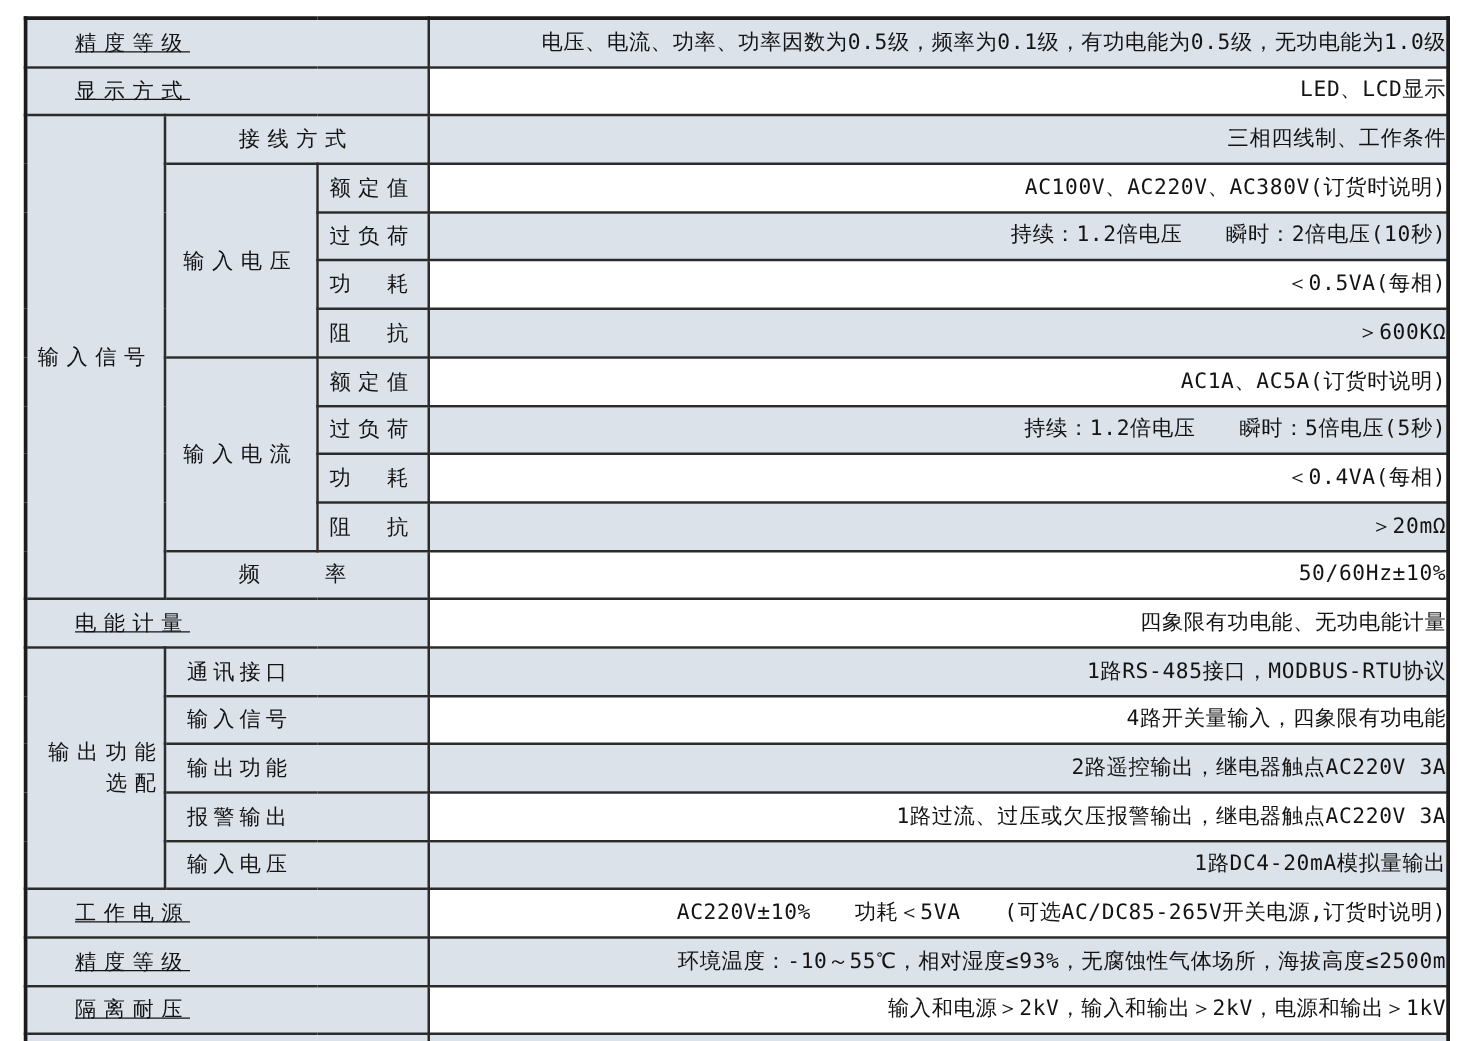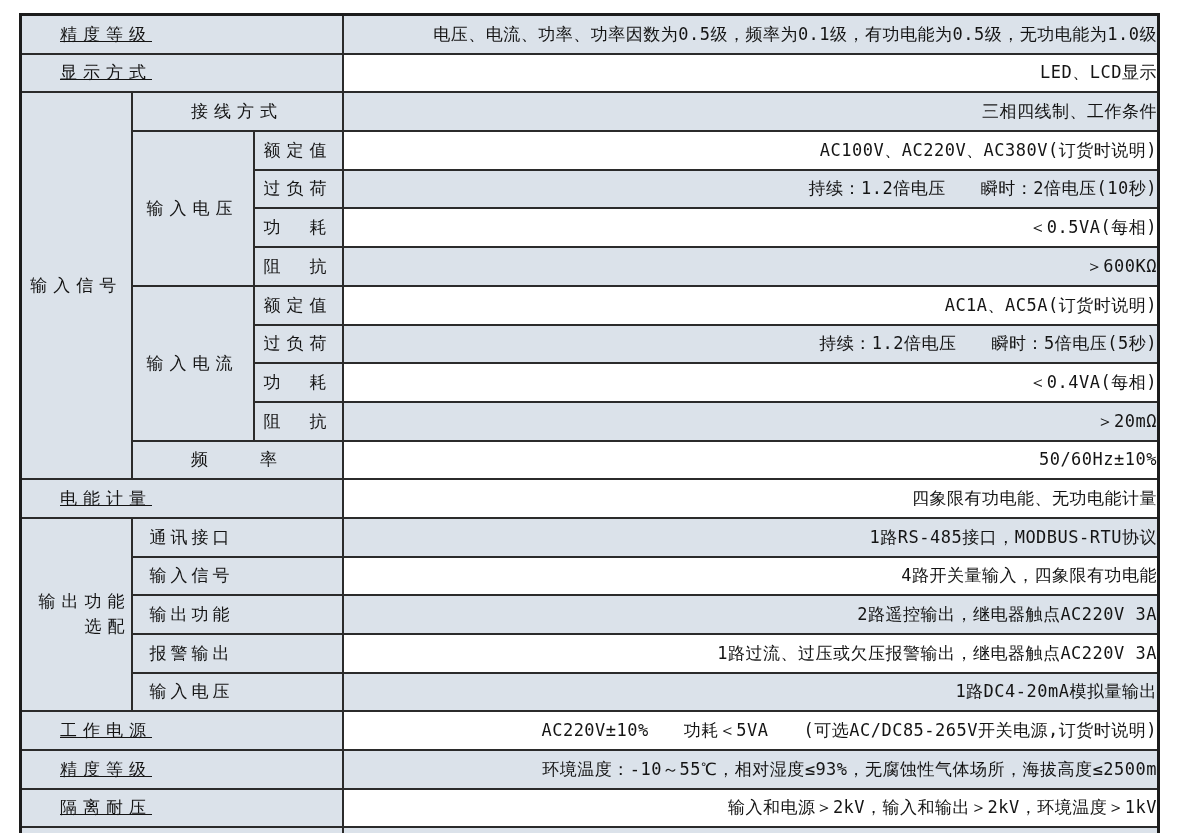--- a/index.html
+++ b/index.html
@@ -162,21 +162,21 @@
         <td class="val">AC220V±10%　　功耗＜5VA　　(可选AC/DC85-265V开关电源,订货时说明)</td>
       </tr>
 
       <tr>
         <td class="lbl pad" colspan="3">精度等级</td>
         <td class="val shaded">环境温度：-10～55℃，相对湿度≤93%，无腐蚀性气体场所，海拔高度≤2500m</td>
       </tr>
 
       <tr>
         <td class="lbl pad" colspan="3">隔离耐压</td>
-        <td class="val">输入和电源＞2kV，输入和输出＞2kV，环境温度＞1kV</td>
+        <td class="val">输入和电源＞2kV，输入和输出＞2kV，电源和输出＞1kV</td>
       </tr>
 
       <tr>
         <td class="lbl pad" colspan="3">绝缘电阻</td>
         <td class="val shaded">≥100MΩ</td>
       </tr>
     </tbody>
   </table>
 </div>
 

